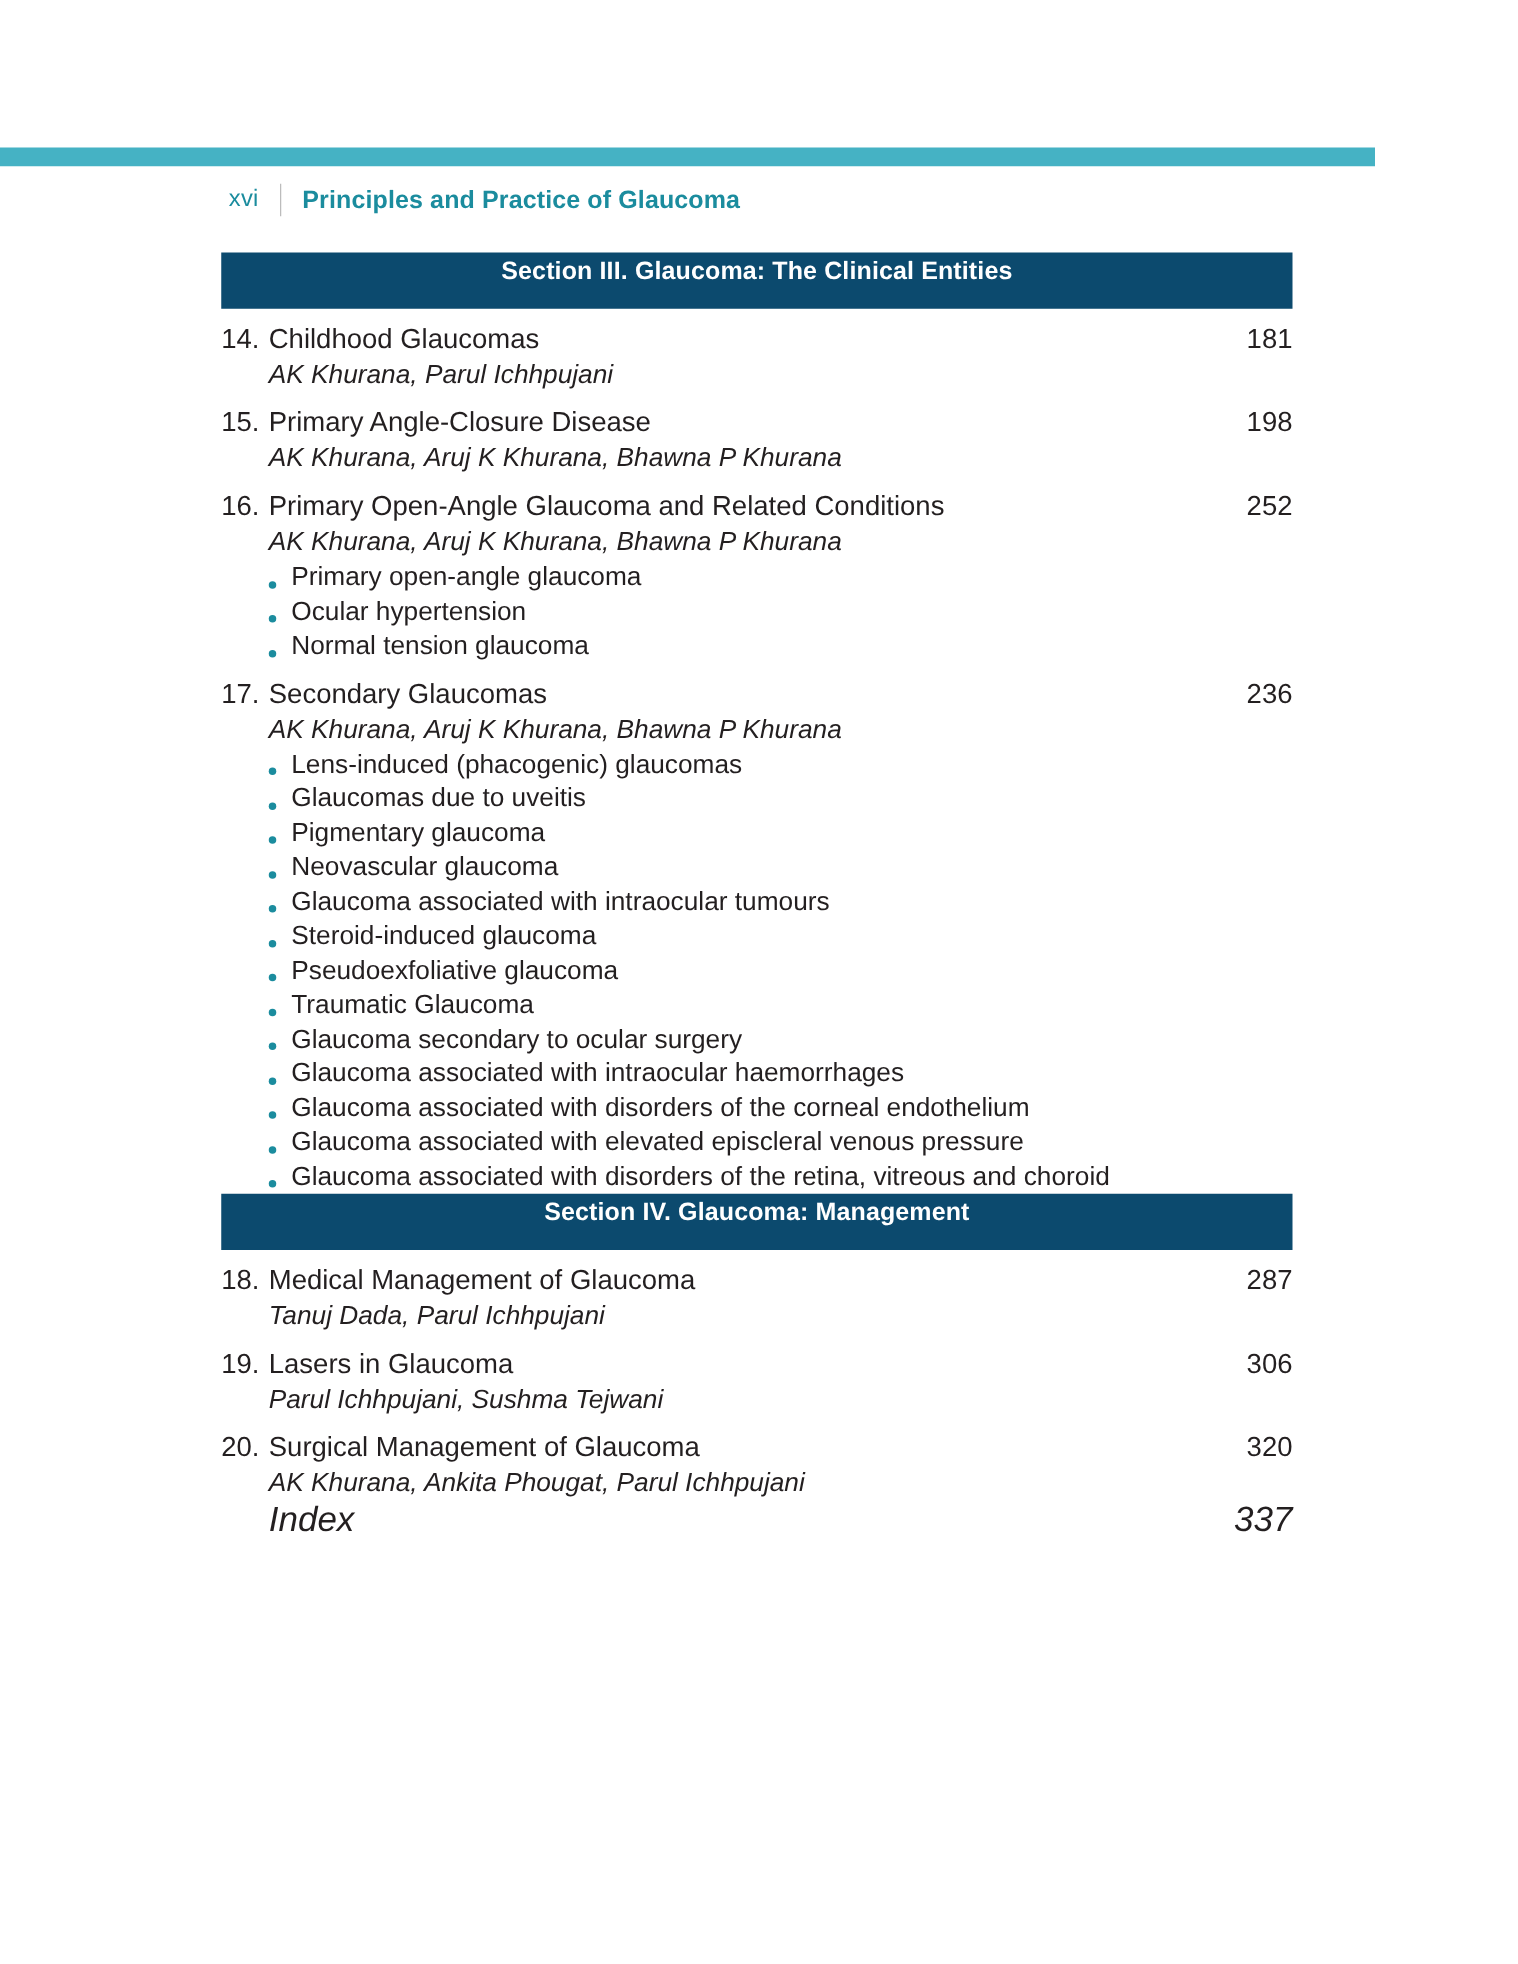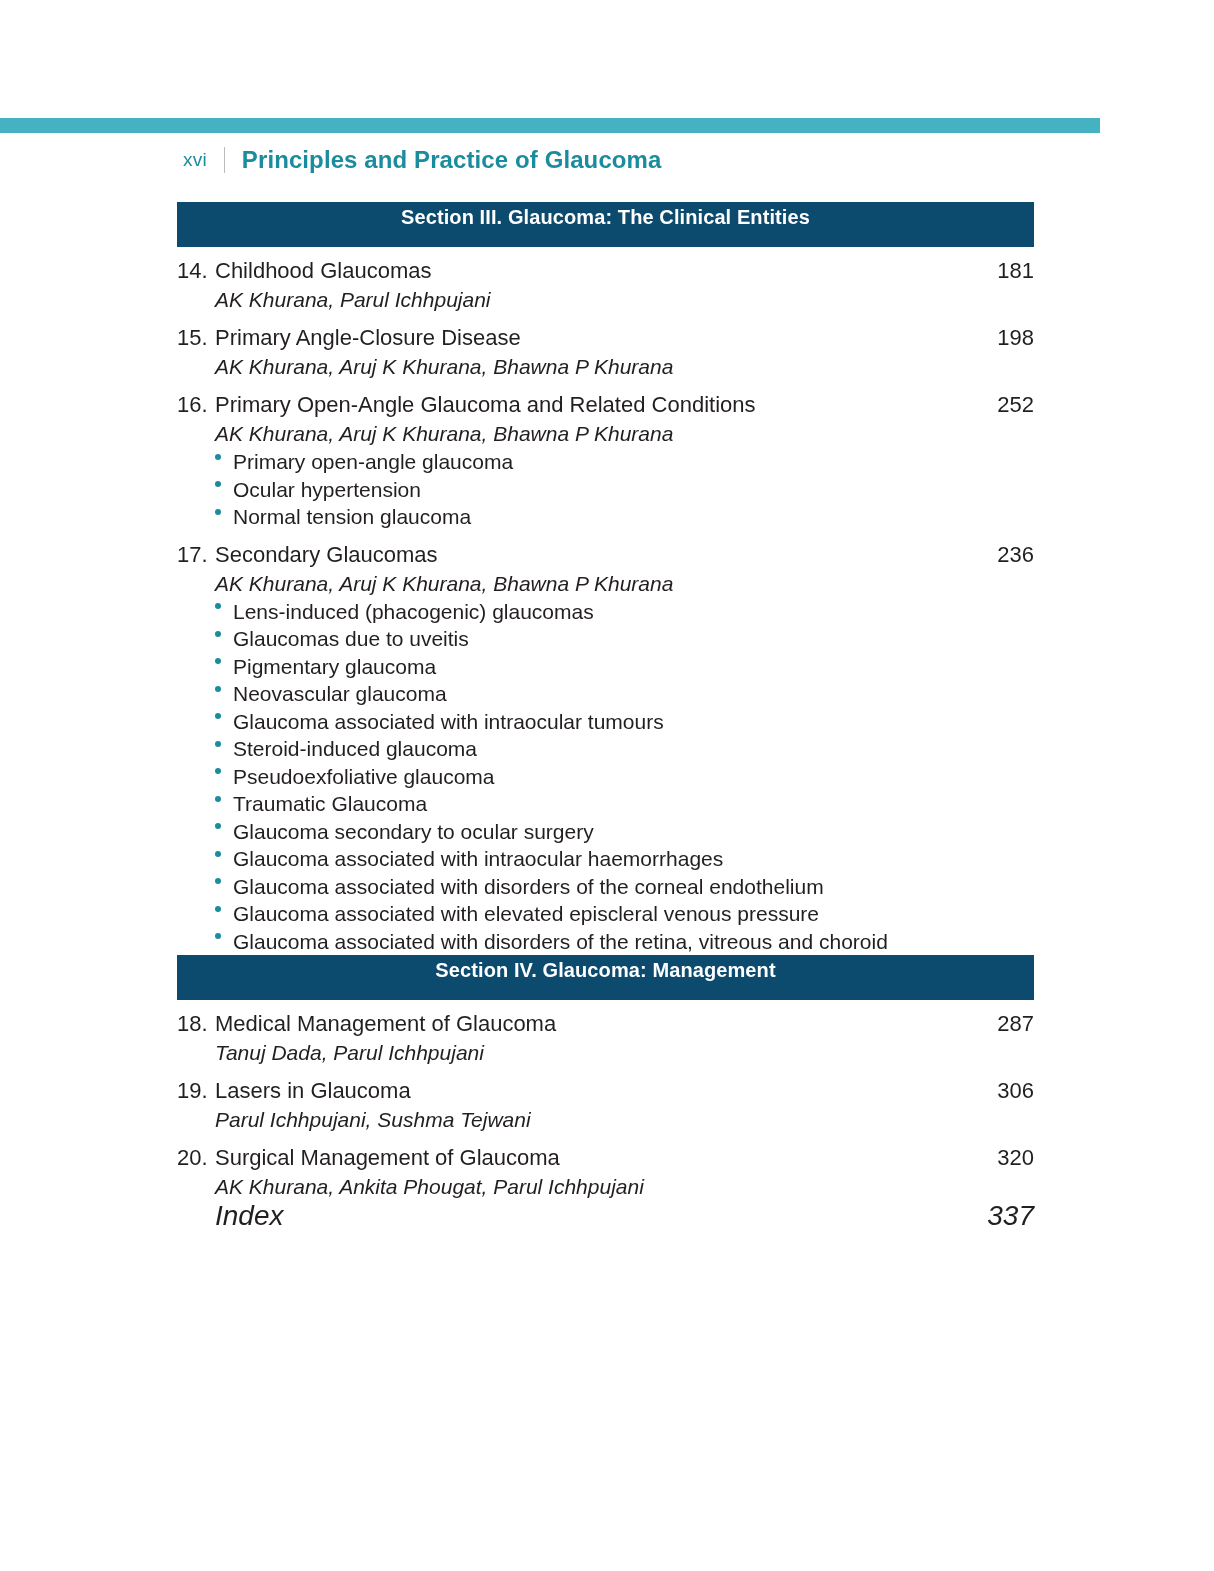--- a/index.html
+++ b/index.html
@@ -41,21 +41,21 @@
     letter-spacing: 0.2px;
     font-weight: 400;
     padding-right: 17px;
   }
   .header-divider {
     width: 1px;
     height: 26px;
     background: #bcbcbc;
   }
   .header-title {
-    font-size: 24px;
+    font-size: 20px;
     font-weight: bold;
     color: #1b8c9e;
     padding-left: 17px;
     letter-spacing: 0.1px;
   }
 
   
   .content {
     position: absolute;
     left: 177px;
@@ -117,21 +117,21 @@
 
   
   .sub-list {
     margin: 0;
     padding: 0;
     list-style: none;
     padding-left: 38px;
   }
   .sub-item {
     display: flex;
-    align-items: center;
+    align-items: flex-end;
     font-size: 21px;
     color: #231f20;
     line-height: 27.5px;
   }
   .bullet-dot {
     flex: 0 0 auto;
     width: 6px;
     height: 6px;
     border-radius: 50%;
     background: #1b8c9e;

